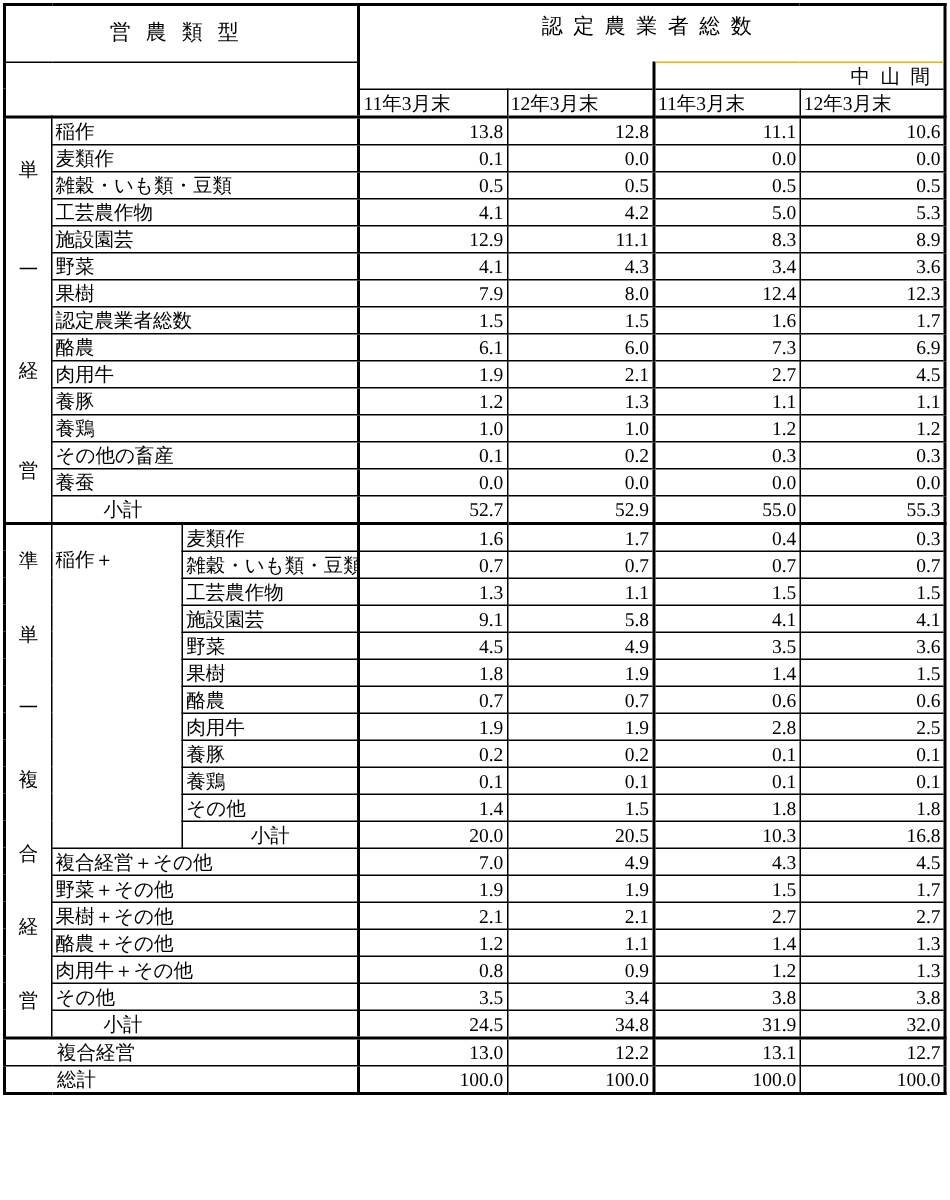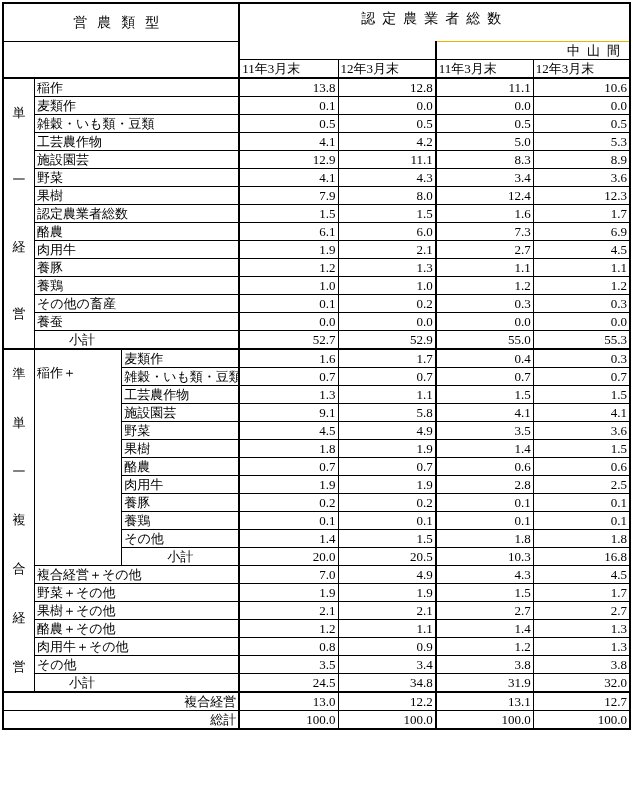--- a/index.html
+++ b/index.html
@@ -348,28 +348,28 @@
           <td class="num br-h">3.8</td>
         </tr>
         <tr>
           <td class="bb-h" colspan="2" style="text-align:left;padding-left:34px;">小計</td>
           <td class="num bb-h bl-h">24.5</td>
           <td class="num bb-h br-h">34.8</td>
           <td class="num bb-h">31.9</td>
           <td class="num bb-h br-h">32.0</td>
         </tr>
         <tr>
-          <td class="lbl bl-h bt-h" colspan="3" style="padding-left:34px;text-align:right;">複合経営</td>
+          <td class="lbl bl-h bt-h" colspan="3" style="padding-left:34px;">複合経営</td>
           <td class="num bt-h bl-h">13.0</td>
           <td class="num bt-h br-h">12.2</td>
           <td class="num bt-h">13.1</td>
           <td class="num bt-h br-h">12.7</td>
         </tr>
         <tr>
-          <td class="lbl bl-h bb-h" colspan="3" style="padding-left:34px;text-align:right;">総計</td>
+          <td class="lbl bl-h bb-h" colspan="3" style="padding-left:34px;">総計</td>
           <td class="num bb-h bl-h">100.0</td>
           <td class="num bb-h br-h">100.0</td>
           <td class="num bb-h">100.0</td>
           <td class="num bb-h br-h">100.0</td>
         </tr>
       </tbody>
   </table>
 </div>
 
 </body></html>

